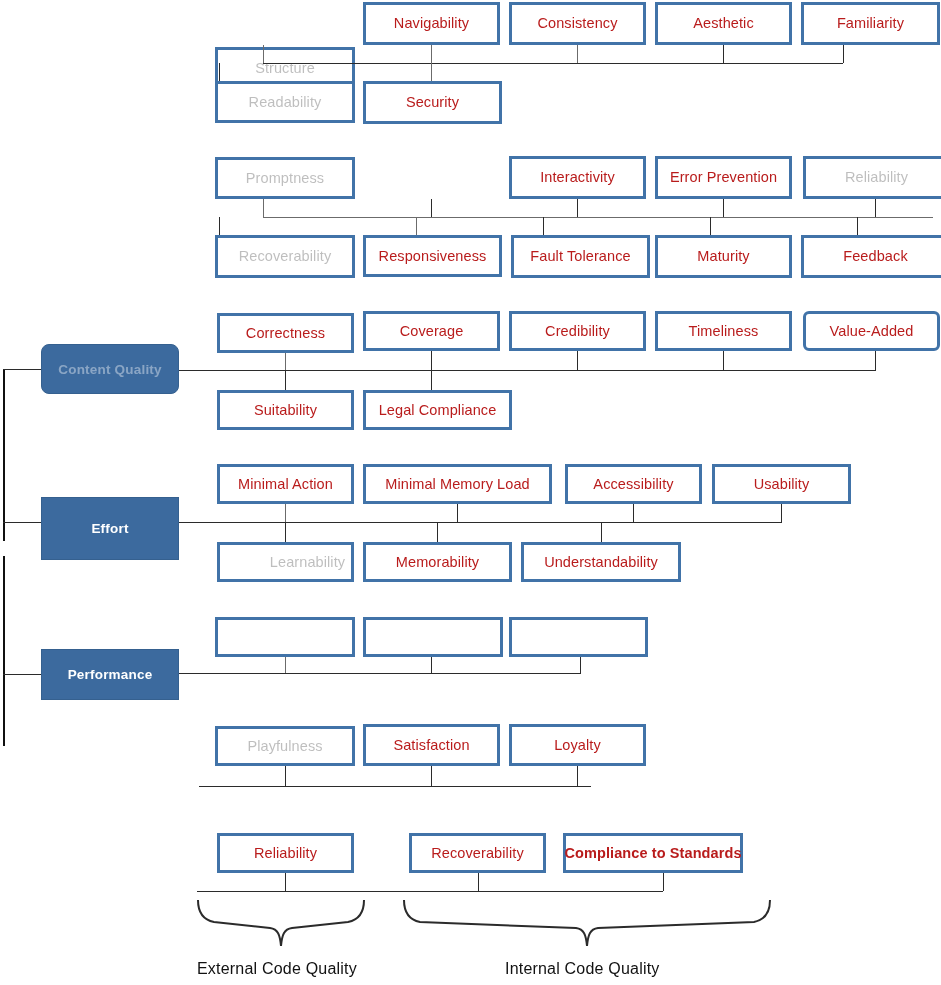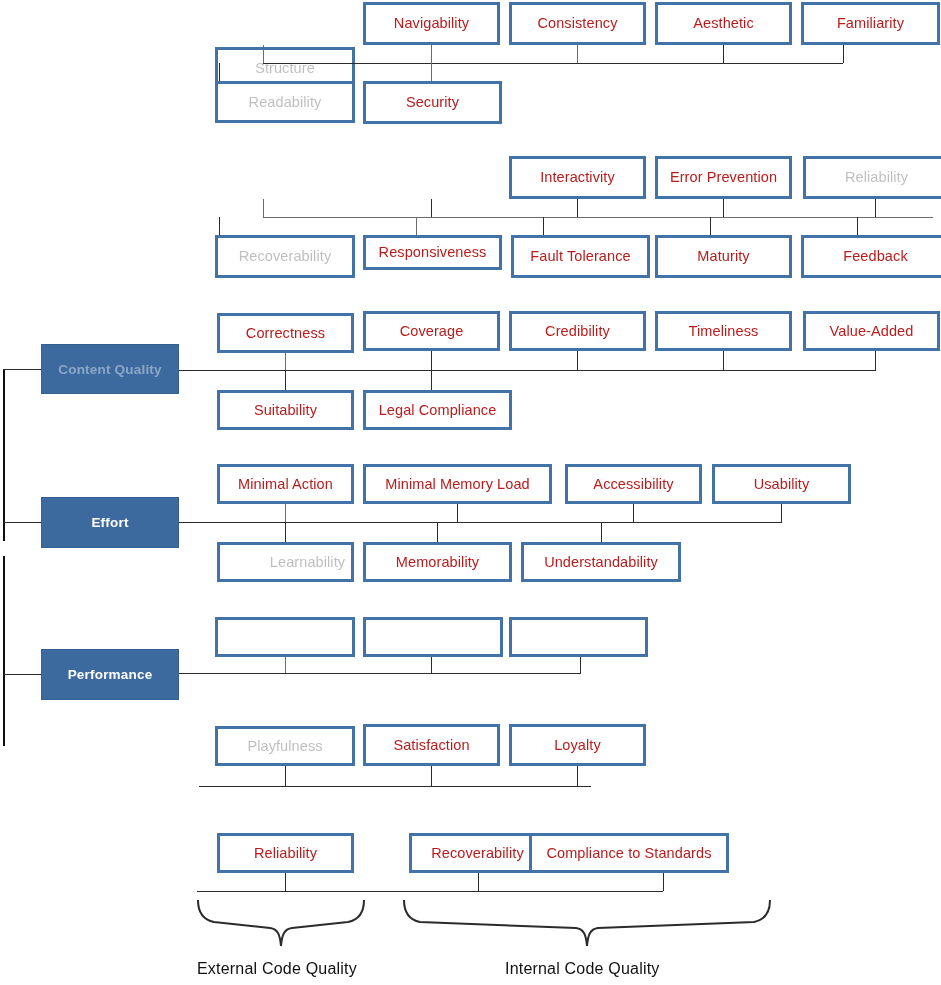--- a/index.html
+++ b/index.html
@@ -44,21 +44,21 @@
     border:1px solid #35608f;
     display:flex;
     align-items:center;
     justify-content:center;
     color:#ffffff;
     font-size:13.5px;
     font-weight:bold;
     letter-spacing:.2px;
     white-space:nowrap;
   }
-  .cat.faded{ color:rgba(255,255,255,0.40); }
+  .cat.faded{ color:rgba(255,255,255,0.40);border-radius:8px; }
 
   
   .hline{ position:absolute; height:0; border-top:1.4px solid #2b2b2b; }
   .vline{ position:absolute; width:0; border-left:1.4px solid #2b2b2b; }
   .hline.grey{ border-top-color:#6b6b6b; }
   .vline.grey{ border-left-color:#6b6b6b; }
   .trunk{ position:absolute; width:0; border-left:2.6px solid #101010; }
 
   
   .brace{ position:absolute; }
@@ -100,20 +100,23 @@
   <div class="vline" style="left:219px;top:63px;height:19px;"></div>
   <div class="vline grey" style="left:431px;top:63px;height:19px;"></div>
 
   <div class="node clip-left faded" style="left:215px;top:81px;width:140px;height:42px;">
     <span>Readability</span>
   </div>
   <div class="node" style="left:363px;top:81px;width:139px;height:43px;">
     <span>Security</span>
   </div>
 
+  <div class="node clip-left faded" style="left:215px;top:157px;width:140px;height:42px;">
+    <span>Promptness</span>
+  </div>
   <div class="node" style="left:509px;top:156px;width:137px;height:43px;">
     <span>Interactivity</span>
   </div>
   <div class="node" style="left:655px;top:156px;width:137px;height:43px;">
     <span>Error Prevention</span>
   </div>
   <div class="node faded" style="left:803px;top:156px;width:147px;height:43px;">
     <span>Reliability</span>
   </div>
 
@@ -125,21 +128,21 @@
   <div class="vline" style="left:875px;top:199px;height:18px;"></div>
   <div class="vline" style="left:219px;top:217px;height:19px;"></div>
   <div class="vline grey" style="left:416px;top:217px;height:19px;"></div>
   <div class="vline" style="left:543px;top:217px;height:19px;"></div>
   <div class="vline" style="left:710px;top:217px;height:19px;"></div>
   <div class="vline" style="left:857px;top:217px;height:19px;"></div>
 
   <div class="node clip-left faded" style="left:215px;top:235px;width:140px;height:43px;">
     <span>Recoverability</span>
   </div>
-  <div class="node" style="left:363px;top:235px;width:139px;height:35px;">
+  <div class="node" style="left:363px;top:235px;width:139px;height:42px;">
     <span>Responsiveness</span>
   </div>
   <div class="node" style="left:511px;top:235px;width:139px;height:43px;">
     <span>Fault Tolerance</span>
   </div>
   <div class="node" style="left:655px;top:235px;width:137px;height:43px;">
     <span>Maturity</span>
   </div>
   <div class="node" style="left:801px;top:235px;width:149px;height:43px;">
     <span>Feedback</span>
@@ -158,41 +161,41 @@
   </div>
   <div class="node" style="left:363px;top:311px;width:137px;height:40px;">
     <span>Coverage</span>
   </div>
   <div class="node" style="left:509px;top:311px;width:137px;height:40px;">
     <span>Credibility</span>
   </div>
   <div class="node" style="left:655px;top:311px;width:137px;height:40px;">
     <span>Timeliness</span>
   </div>
-  <div class="node" style="left:803px;top:311px;width:137px;height:40px;">
+  <div class="node" style="left:803px;top:311px;width:137px;height:40px;border-radius:6px;">
     <span>Value-Added</span>
   </div>
 
   <div class="hline" style="left:179px;top:370px;width:697px;"></div>
   <div class="vline grey" style="left:285px;top:353px;height:17px;"></div>
   <div class="vline" style="left:431px;top:351px;height:19px;"></div>
   <div class="vline" style="left:577px;top:351px;height:19px;"></div>
   <div class="vline" style="left:723px;top:351px;height:19px;"></div>
   <div class="vline" style="left:875px;top:351px;height:19px;"></div>
   <div class="vline" style="left:285px;top:370px;height:20px;"></div>
   <div class="vline" style="left:431px;top:370px;height:20px;"></div>
 
   <div class="node" style="left:217px;top:390px;width:137px;height:40px;">
     <span>Suitability</span>
   </div>
   <div class="node" style="left:363px;top:390px;width:149px;height:40px;">
     <span>Legal Compliance</span>
   </div>
 
-  <div class="cat" style="left:41px;top:497px;width:138px;height:51px;">
+  <div class="cat" style="left:41px;top:497px;width:138px;height:63px;">
     <span>Effort</span>
   </div>
   <div class="hline" style="left:3px;top:522px;width:38px;"></div>
 
   <div class="node" style="left:217px;top:464px;width:137px;height:40px;">
     <span>Minimal Action</span>
   </div>
   <div class="node" style="left:363px;top:464px;width:189px;height:40px;">
     <span>Minimal Memory Load</span>
   </div>
@@ -255,21 +258,21 @@
   <div class="vline" style="left:431px;top:766px;height:20px;"></div>
   <div class="vline" style="left:577px;top:766px;height:20px;"></div>
   <div class="hline" style="left:199px;top:786px;width:392px;"></div>
 
   <div class="node" style="left:217px;top:833px;width:137px;height:40px;">
     <span>Reliability</span>
   </div>
   <div class="node" style="left:409px;top:833px;width:137px;height:40px;">
     <span>Recoverability</span>
   </div>
-  <div class="node" style="left:529px;top:833px;width:200px;height:40px;">
+  <div class="node" style="left:563px;top:833px;width:180px;height:40px;font-weight:bold;">
     <span>Compliance to Standards</span>
   </div>
   <div class="vline" style="left:285px;top:873px;height:18px;"></div>
   <div class="vline" style="left:478px;top:873px;height:18px;"></div>
   <div class="vline" style="left:663px;top:873px;height:18px;"></div>
   <div class="hline" style="left:197px;top:891px;width:466px;"></div>
 
   <svg class="brace" style="left:192px;top:898px;" width="190" height="58">
     <path d="M 6 2 C 6 16 12 22 22 24 L 78 30 C 86 31 88 37 89 48
              C 90 37 92 31 100 30 L 156 24 C 166 22 172 16 172 2" fill="none" stroke="#2b2b2b" stroke-width="2"></path>

